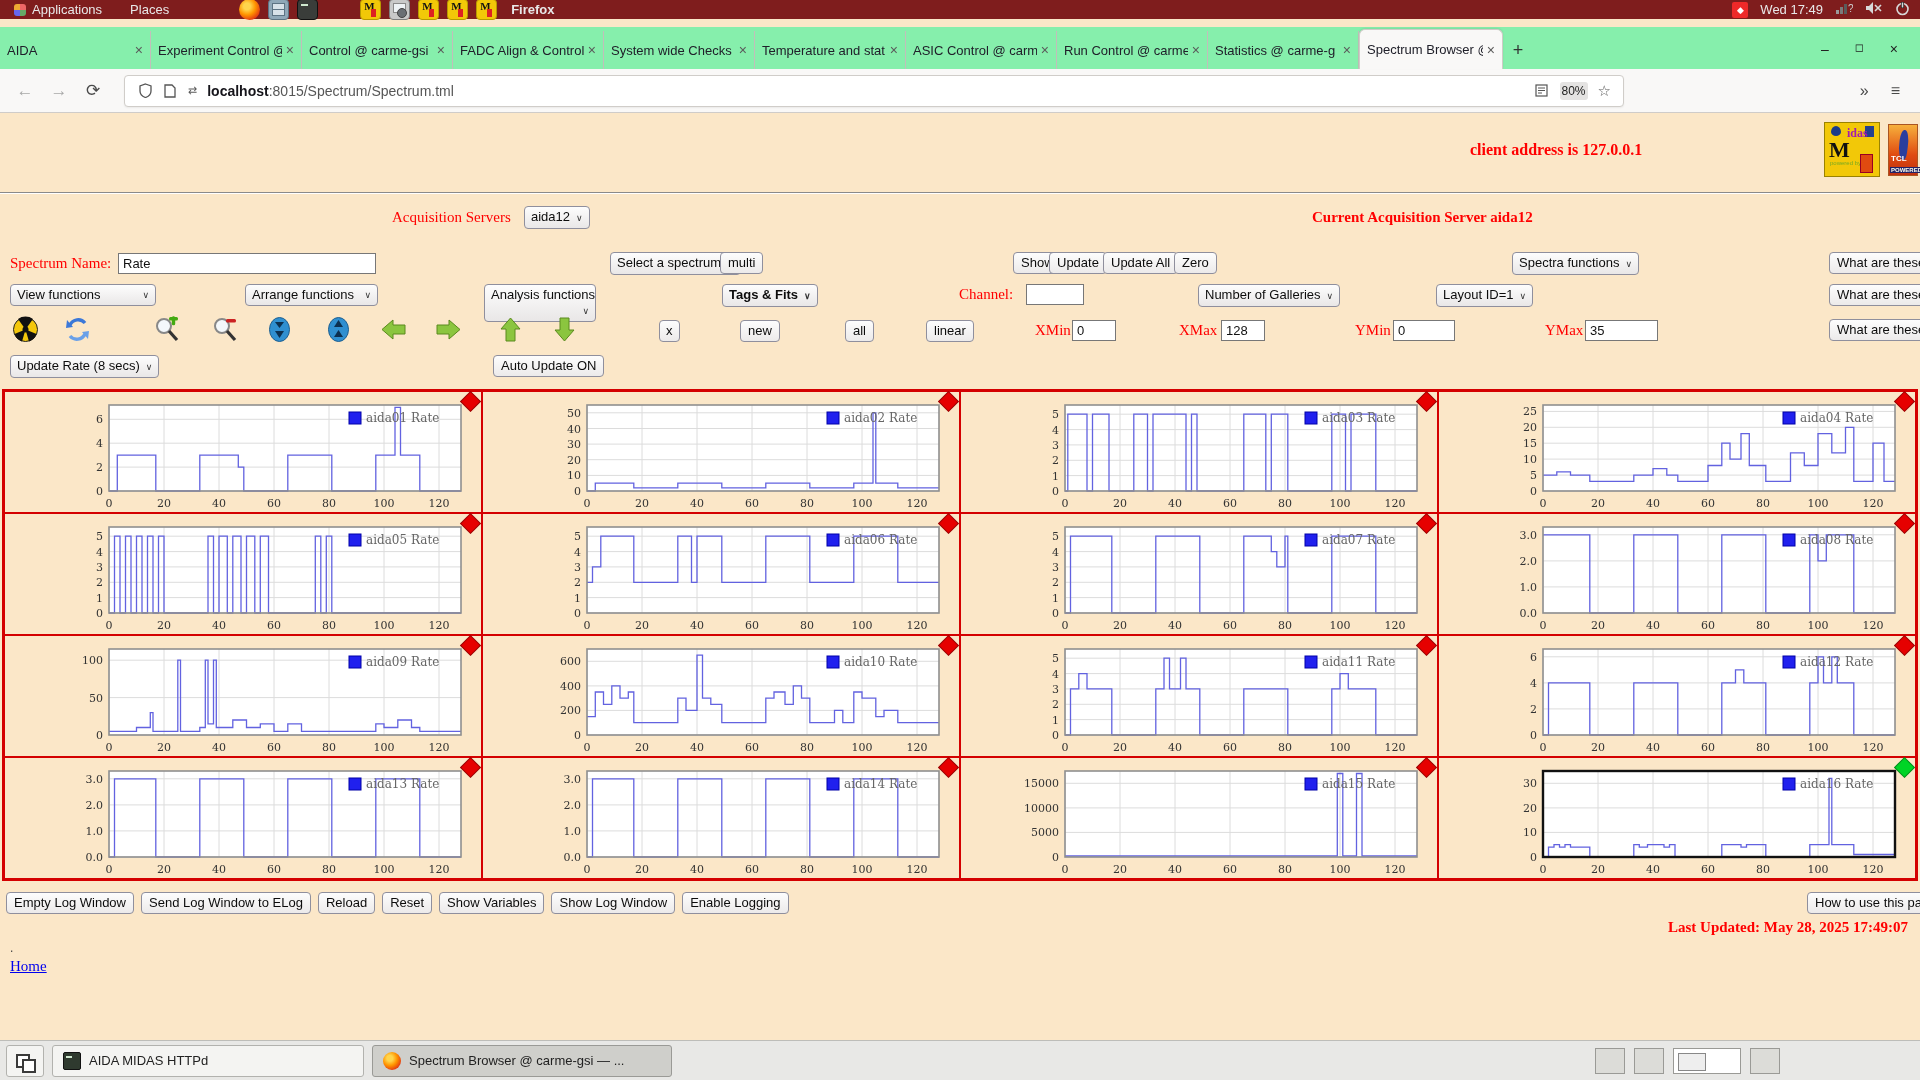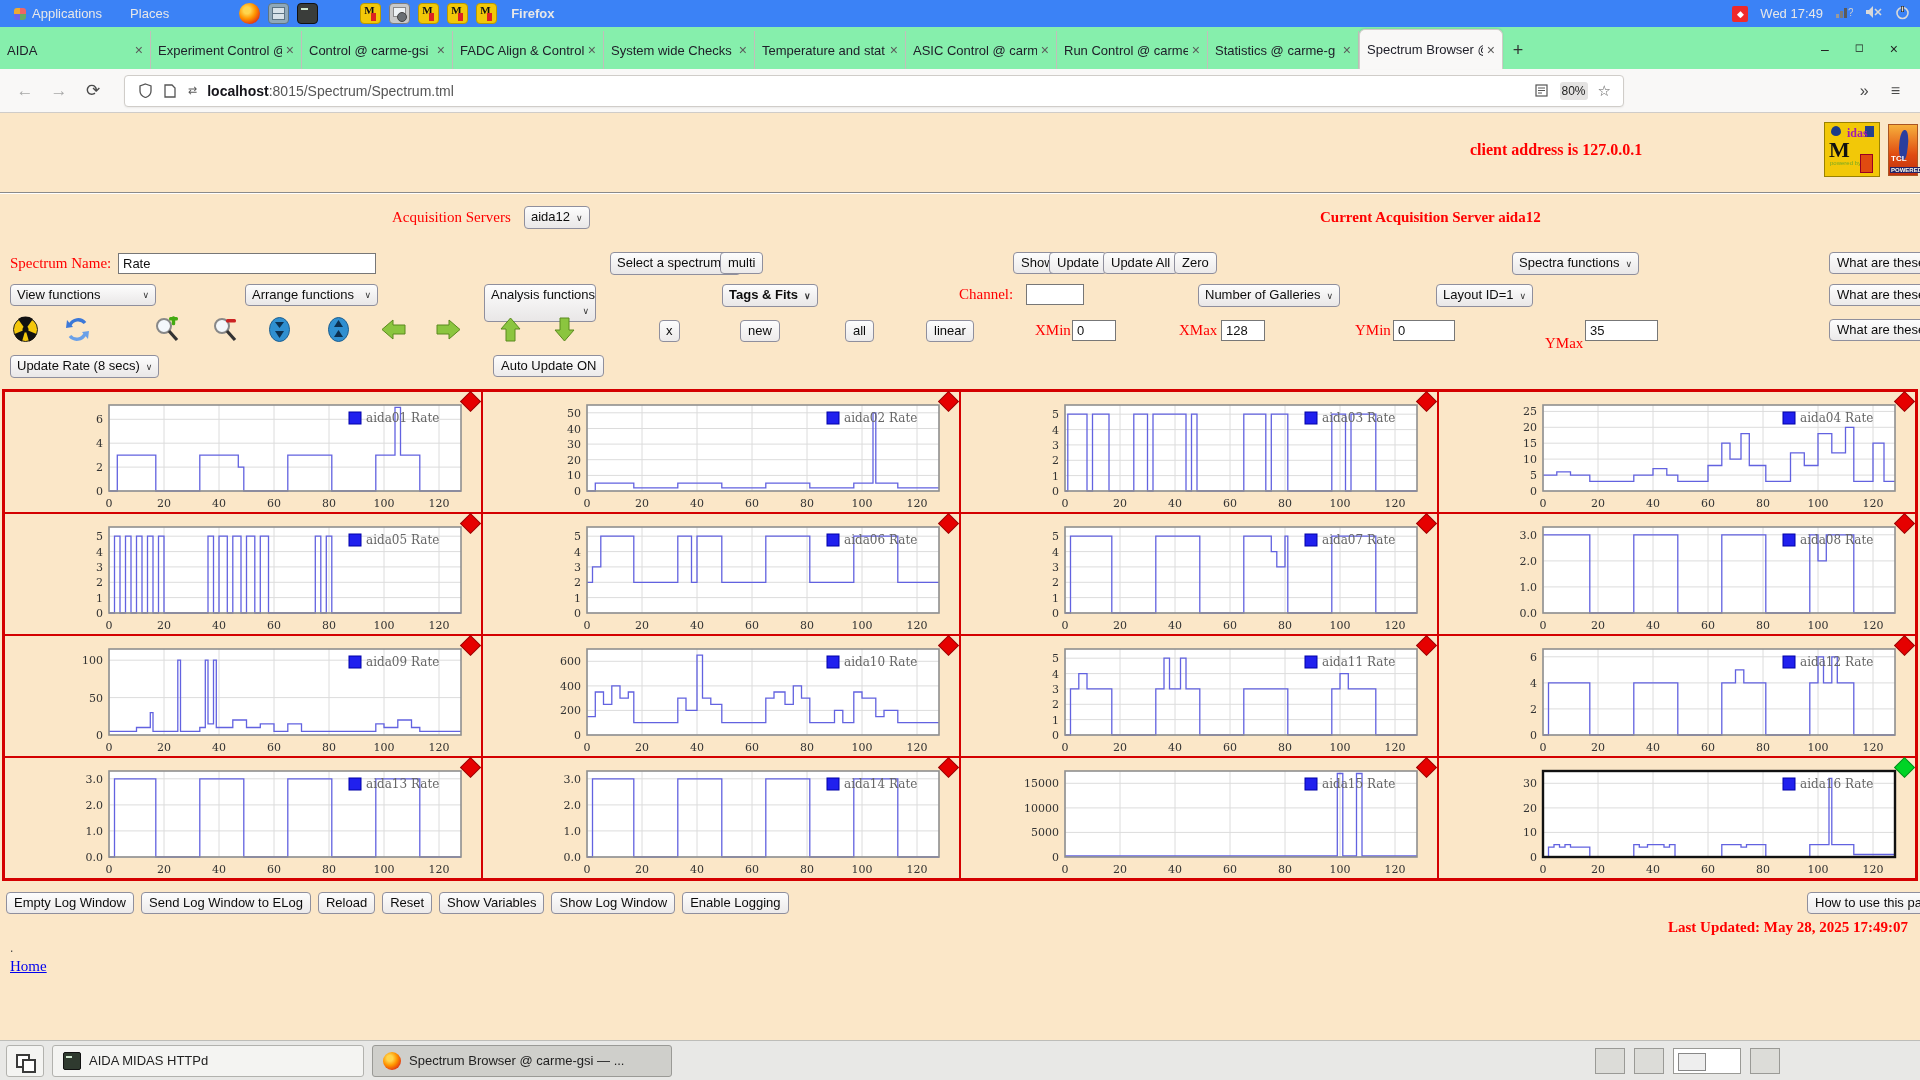--- a/index.html
+++ b/index.html
@@ -1,20 +1,20 @@
 <!DOCTYPE html>
 <html><head>
 <meta charset="utf-8">
 <style>
   * { box-sizing: border-box; }
   html,body { margin:0; padding:0; width:1920px; height:1080px; overflow:hidden;
               font-family:"Liberation Sans", sans-serif; background:#fbe7c8; }
 
   
-  .gnome-bar { position:absolute; left:0; top:0; width:1920px; height:27px; background:#3b82f6;
+  .gnome-bar { position:absolute; left:0; top:0; width:1920px; height:19px; background:#7f1d1d;
                color:#e8e8e8; display:flex; align-items:center; font-size:13px; z-index:50; }
   .gb-item { padding:0 14px; display:flex; align-items:center; gap:6px; cursor:default; }
   .gb-dots { display:inline-block; width:12px; height:12px;
              background:conic-gradient(#e66 0 25%, #6a6 0 50%, #66e 0 75%, #ea3 0 100%); border-radius:3px; }
   .launchers { display:flex; align-items:center; gap:8px; margin-left:56px; }
   .lic { width:21px; height:21px; border-radius:4px; display:inline-block; position:relative; }
   .lic.firefox { background:radial-gradient(circle at 38% 35%, #ffd54d 0 18%, #ff9500 45%, #e33b13 75%, #b5121b 100%); border-radius:50%; }
   .lic.files { background:#8fa8b8; border:1px solid #5d7484; }
   .lic.files:before, .lic.files:after { content:""; position:absolute; left:3px; right:3px; height:5px; background:#d7e2e9; border:1px solid #5d7484; }
   .lic.files:before { top:3px; } .lic.files:after { bottom:3px; }
@@ -264,21 +264,21 @@
     </div>
   <div class="logo-tcl">
       <span class="feather"></span>
       <span class="txt">TCL</span>
       <span class="pw">POWERED</span>
     </div>
   <div class="hrline"></div>
 
   <div class="abs redserif lbl" style="left:392px; top:96px;">Acquisition Servers</div>
   <span class="abs sel" style="left:524px; top:93px;"><span>aida12</span><span class="chev">∨</span></span>
-  <div class="abs redserif lbl" style="left:1312px; top:96px; font-weight:bold;margin-left:8px;">Current Acquisition Server aida12</div>
+  <div class="abs redserif lbl" style="left:1312px; top:96px; font-weight:bold;">Current Acquisition Server aida12</div>
 
   <div class="abs redserif lbl" style="left:10px; top:142px;">Spectrum Name:</div>
   <input class="abs inp" style="left: 118px; top: 140px; width: 258px;" value="Rate">
   <span class="abs sel" style="left:610px; top:139px;"><span>Select a spectrum</span><span class="chev">∨</span></span>
   <span class="abs btn" style="left:720px; top:139px;">multi</span>
   <span class="abs btn" style="left:1013px; top:139px;">Show</span>
   <span class="abs btn" style="left:1049px; top:139px;">Update</span>
   <span class="abs btn" style="left:1103px; top:139px;">Update All</span>
   <span class="abs btn" style="left:1174px; top:139px;">Zero</span>
   <span class="abs sel" style="left:1512px; top:139px;"><span>Spectra functions</span><span class="chev">∨</span></span>
@@ -363,21 +363,21 @@
   <span class="abs btn" style="left:659px; top:207px; padding:2px 6px;">x</span>
   <span class="abs btn" style="left:740px; top:207px;">new</span>
   <span class="abs btn" style="left:845px; top:207px;">all</span>
   <span class="abs btn" style="left:926px; top:207px;">linear</span>
   <div class="abs redserif lbl" style="left:1035px; top:209px;">XMin</div>
   <input class="abs inp" style="left: 1072px; top: 207px; width: 44px;" value="0">
   <div class="abs redserif lbl" style="left:1179px; top:209px;">XMax</div>
   <input class="abs inp" style="left: 1221px; top: 207px; width: 44px;" value="128">
   <div class="abs redserif lbl" style="left:1355px; top:209px;">YMin</div>
   <input class="abs inp" style="left: 1393px; top: 207px; width: 62px;" value="0">
-  <div class="abs redserif lbl" style="left:1545px; top:222px;">YMax</div>
+  <div class="abs redserif lbl" style="left:1545px; top:209px;">YMax</div>
   <input class="abs inp" style="left: 1585px; top: 207px; width: 73px;" value="35">
   <span class="abs btn" style="left:1829px; top:206px;">What are these?</span>
 
   <span class="abs sel" style="left:10px; top:242px;"><span>Update Rate (8 secs)</span><span class="chev">∨</span></span>
   <span class="abs btn" style="left:493px; top:242px;">Auto Update ON</span>
 
   <div class="grid">
       <div class="cell">
         <svg width="476" height="119" style="position:absolute;left:2px;top:1px;">
           <rect x="102" y="12" width="352" height="86" fill="#ffffff"></rect>

